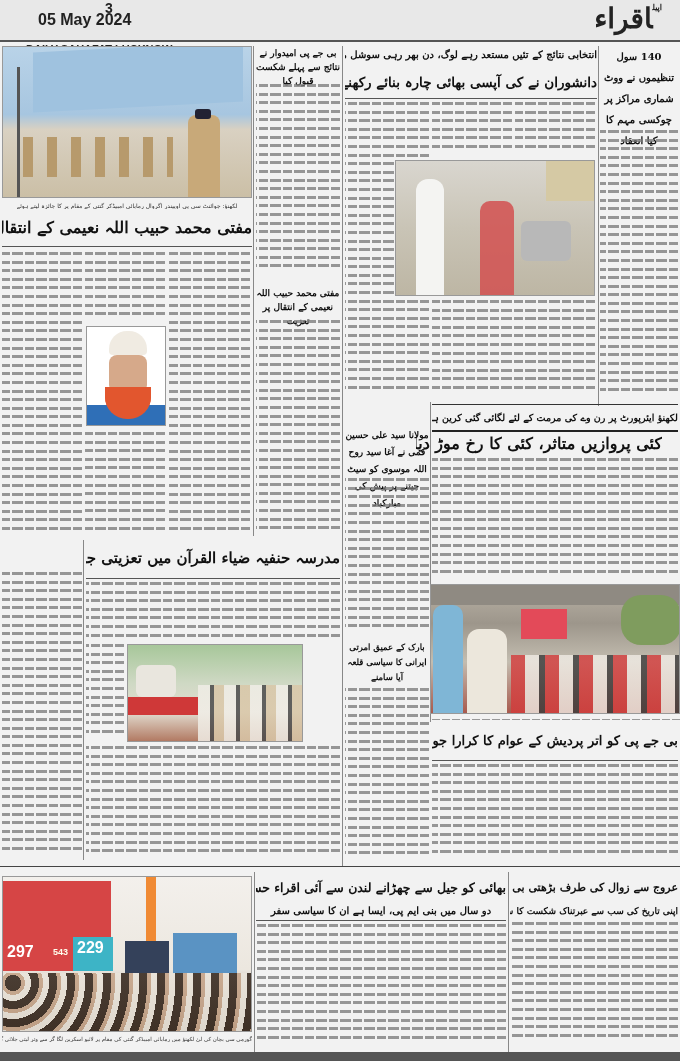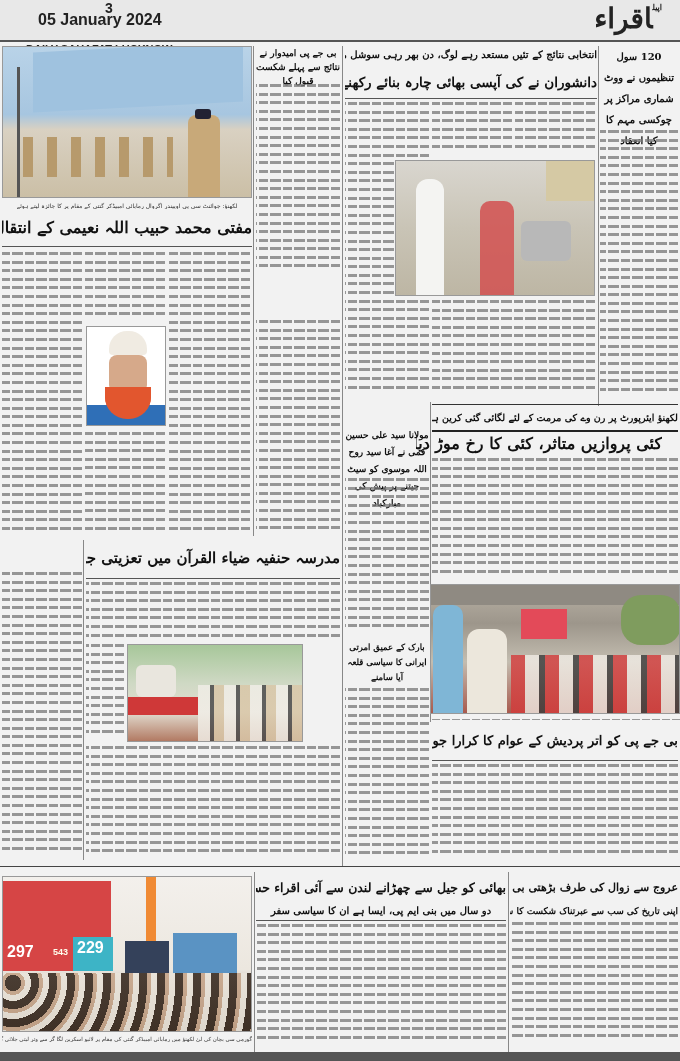--- a/index.html
+++ b/index.html
@@ -19,21 +19,21 @@
   .text-lines { position: absolute; overflow: hidden; }
   .tl { height: 3px; margin-bottom: 5.6px; background: repeating-linear-gradient(270deg, #777 0 9px, transparent 9px 11px, #777 11px 22px, transparent 22px 24px); opacity: .75; }
 </style>
 </head>
 <body>
 
 <div class="page">
 
   <div class="masthead">
     <div class="pg-num">3</div>
-    <div class="pg-date">05 January 2024</div>
+    <div class="pg-date">05 May 2024</div>
     <div class="pg-name">DAILY SAHAFAT LUCKNOW</div>
     <div class="logo"><small>اپیل</small><span>اقراء</span></div>
   </div>
 
   <div class="photo" style="left:2px;top:46px;width:250px;height:152px;background:linear-gradient(180deg,#b9d3e8 0%,#a7c6e0 45%,#d9d1c2 55%,#cbbfa6 100%);">
     <div style="position:absolute;left:30px;top:0;width:210px;height:60px;background:#9fc2df;transform:skewY(-3deg);"></div>
     <div style="position:absolute;left:14px;top:20px;width:3px;height:132px;background:#555;"></div>
     <div style="position:absolute;left:185px;top:68px;width:32px;height:84px;background:#c8a979;border-radius:8px 8px 0 0;"></div>
     <div style="position:absolute;left:192px;top:62px;width:16px;height:10px;background:#223;border-radius:3px;"></div>
     <div style="position:absolute;left:20px;top:90px;width:150px;height:40px;background:repeating-linear-gradient(90deg,#b79a6c 0 10px,transparent 10px 24px);"></div>
@@ -163,20 +163,21 @@
       <div class="tl"></div>
       <div class="tl"></div>
       <div class="tl"></div>
       <div class="tl"></div>
       <div class="tl"></div>
       <div class="tl"></div>
       <div class="tl"></div>
       <div class="tl"></div>
       <div class="tl"></div>
   </div>
+  <div class="hd" style="left:256px;top:286px;width:84px;font-size:9px;line-height:14px;white-space:normal;">مفتی محمد حبیب اللہ نعیمی کے انتقال پر تعزیت</div>
   <div class="text-lines" style="left:256px;top:320px;width:84px;height:216px;">
     <div class="tl"></div>
       <div class="tl"></div>
       <div class="tl"></div>
       <div class="tl"></div>
       <div class="tl"></div>
       <div class="tl"></div>
       <div class="tl"></div>
       <div class="tl"></div>
       <div class="tl"></div>
@@ -269,21 +270,21 @@
       <div class="tl"></div>
       <div class="tl"></div>
       <div class="tl"></div>
       <div class="tl"></div>
       <div class="tl"></div>
       <div class="tl"></div>
       <div class="tl"></div>
     </div>
 
   <div class="vrule" style="left:598px;top:46px;height:360px;"></div>
-  <div class="hd" style="left:600px;top:46px;width:78px;font-size:10px;line-height:21px;white-space:normal;">120 سول تنظیموں نے ووٹ شماری مراکز پر چوکسی مہم کا کیا انعقاد</div>
+  <div class="hd" style="left:600px;top:46px;width:78px;font-size:10px;line-height:21px;white-space:normal;">140 سول تنظیموں نے ووٹ شماری مراکز پر چوکسی مہم کا کیا انعقاد</div>
   <div class="text-lines" style="left:600px;top:130px;width:78px;height:272px;">
     <div class="tl"></div>
       <div class="tl"></div>
       <div class="tl"></div>
       <div class="tl"></div>
       <div class="tl"></div>
       <div class="tl"></div>
       <div class="tl"></div>
       <div class="tl"></div>
       <div class="tl"></div>

